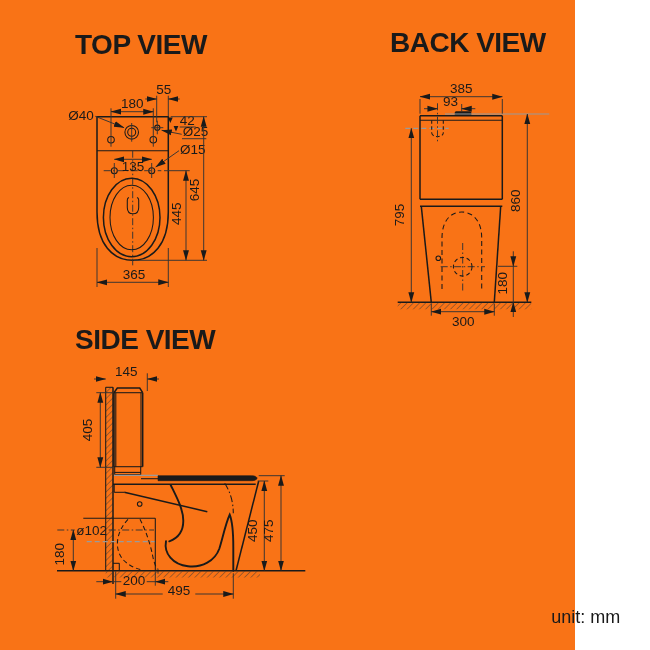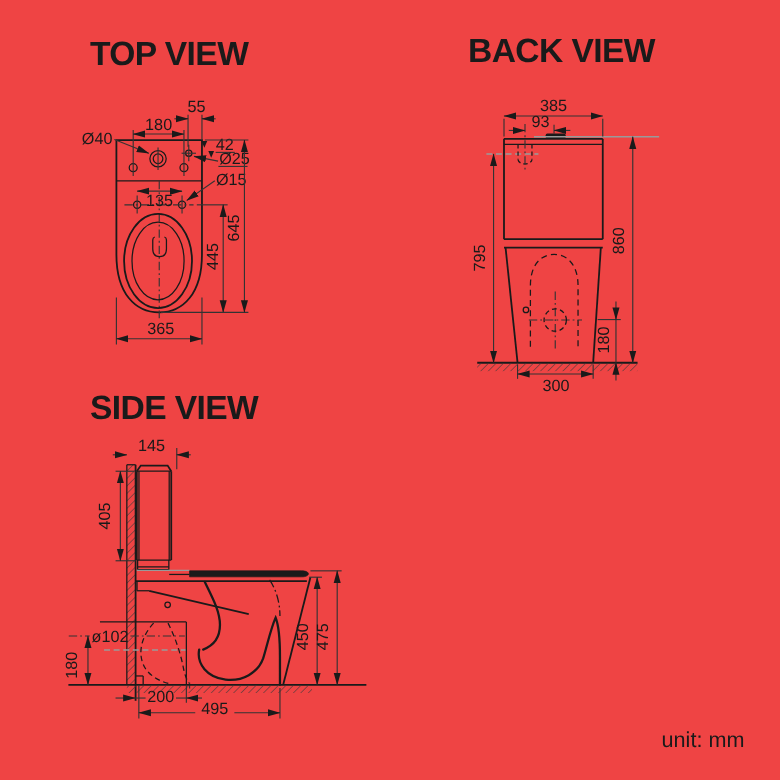--- a/index.html
+++ b/index.html
@@ -1,16 +1,16 @@
 <!DOCTYPE html>
 <html><head>
 <meta charset="utf-8">
 <style>
   html,body{margin:0;padding:0;background:#ffffff;}
-  #canvas{width:650px;height:650px;position:relative;background:#ef4444;}
+  #canvas{width:575px;height:650px;position:relative;background:#f97316;}
   svg{display:block;}
   text{font-family:"Liberation Sans", sans-serif;fill:#1a1a1a;}
   .title{font-size:28px;font-weight:700;letter-spacing:-0.5px;}
   .dim{font-size:13.5px;}
   .unit{font-size:18px;}
   .s1{stroke:#1a1a1a;stroke-width:1.5;fill:none;}
   .s2{stroke:#1a1a1a;stroke-width:1.05;fill:none;}
   .sb{stroke:#1a1a1a;stroke-width:1.9;fill:none;stroke-linecap:round;}
   .sd{stroke:#333333;stroke-width:0.95;fill:none;}
   .sg{stroke:#9a9a9a;stroke-width:1.2;fill:none;}

